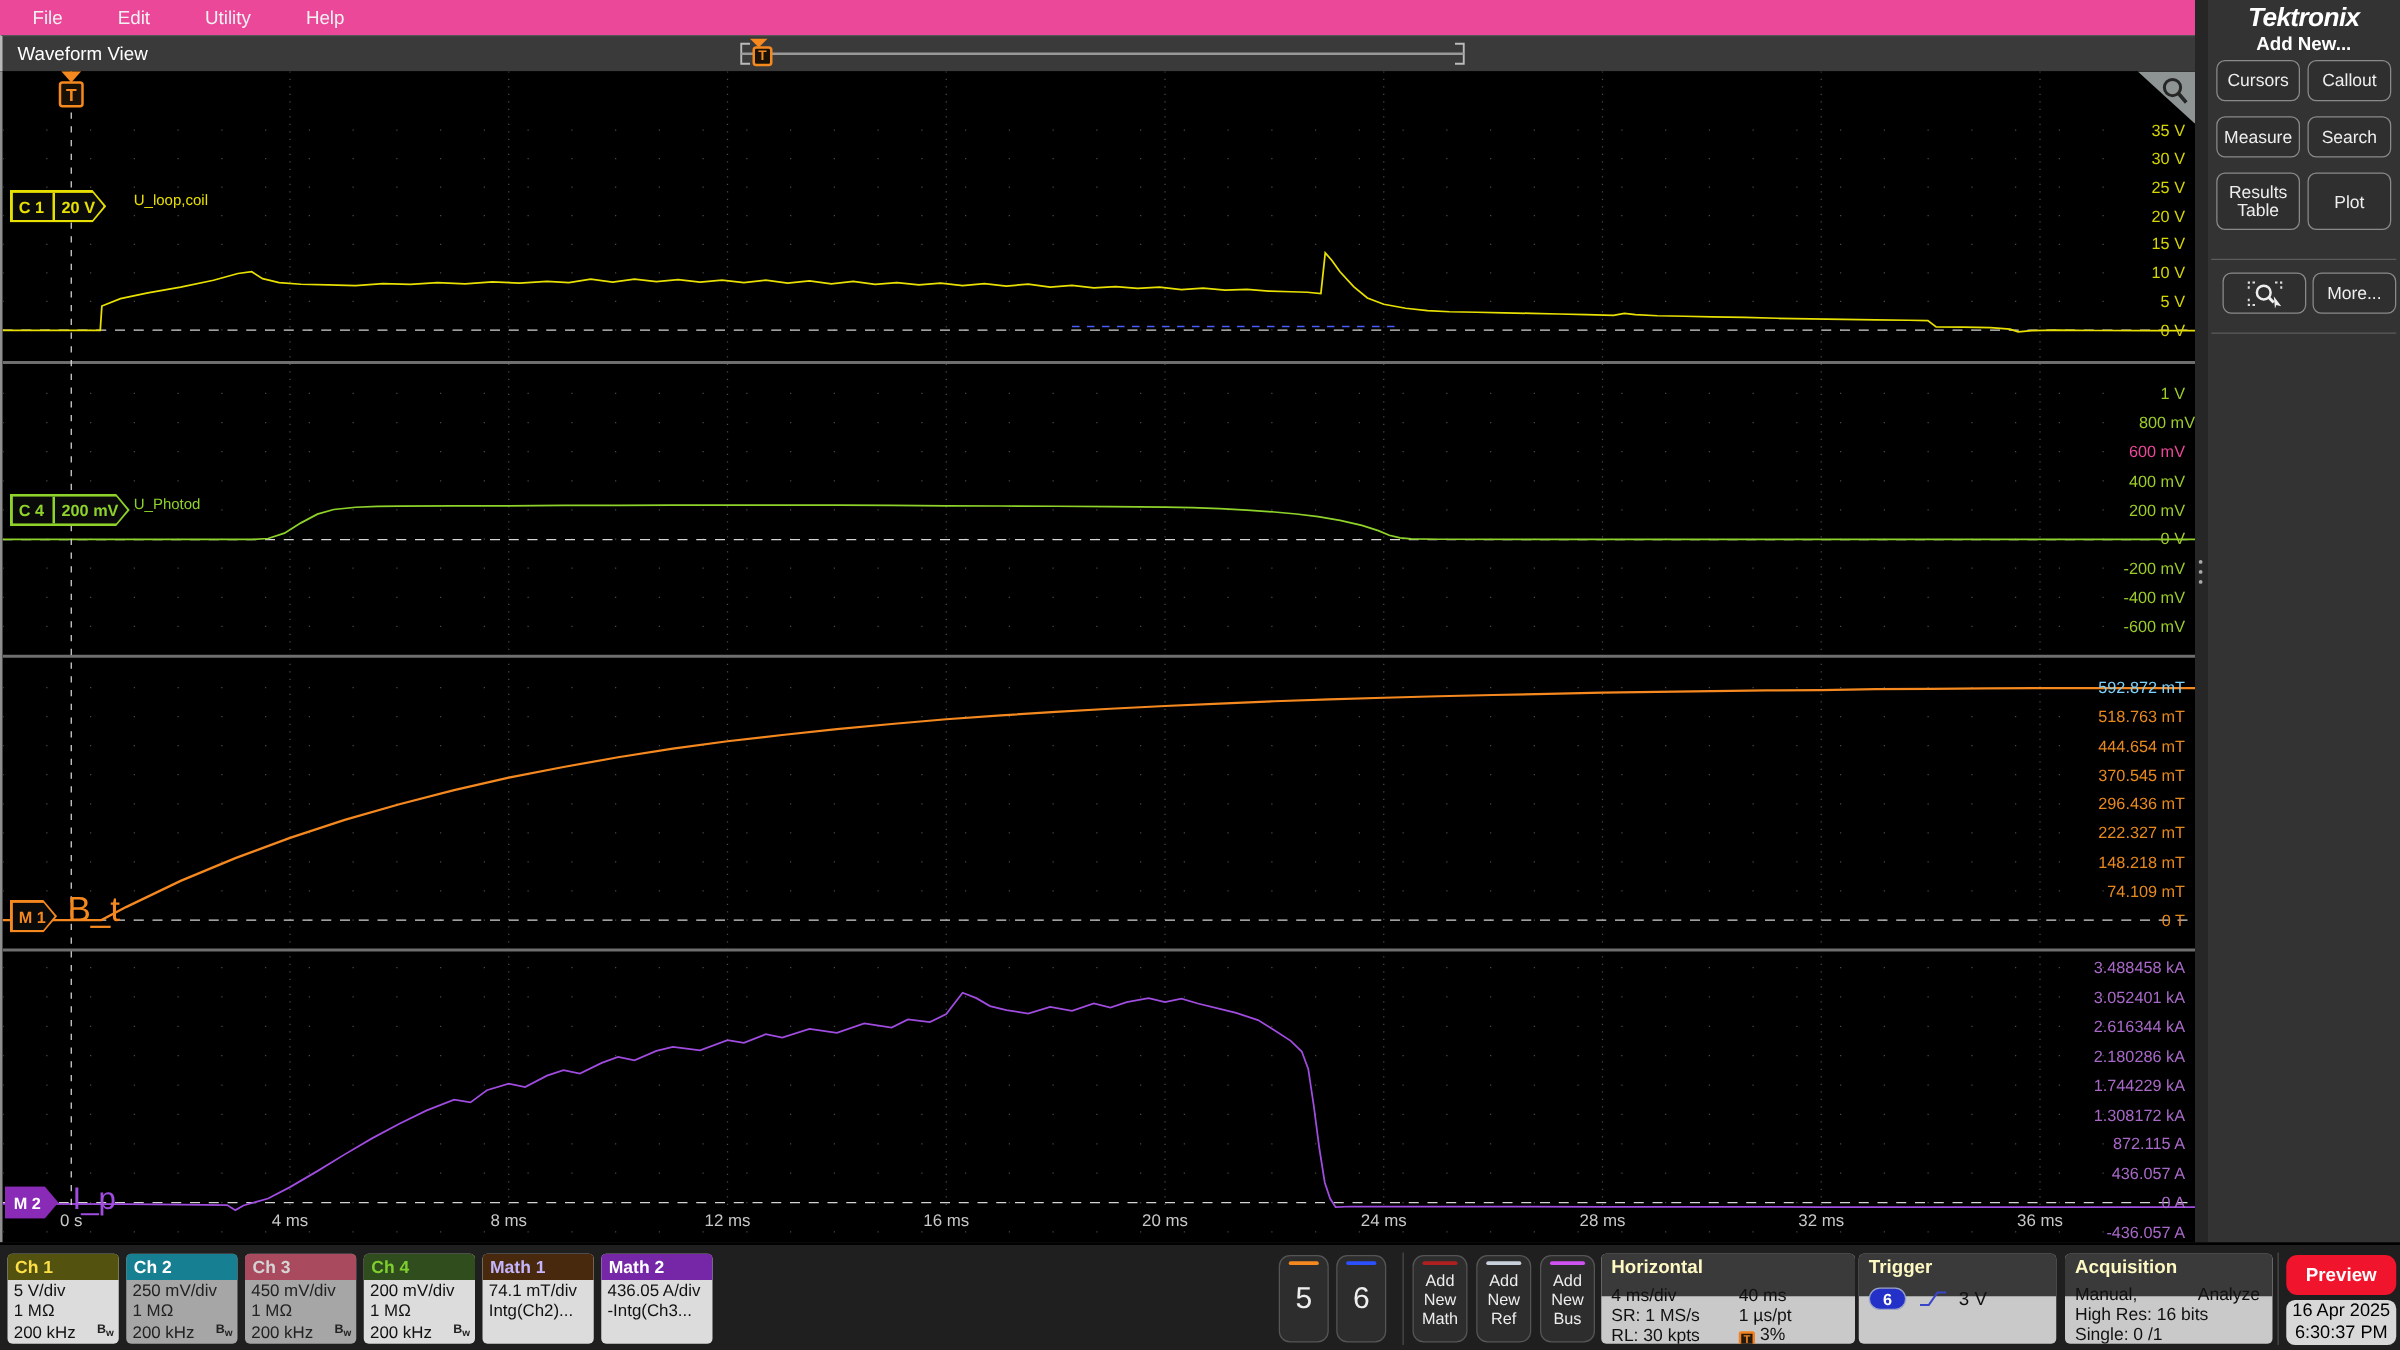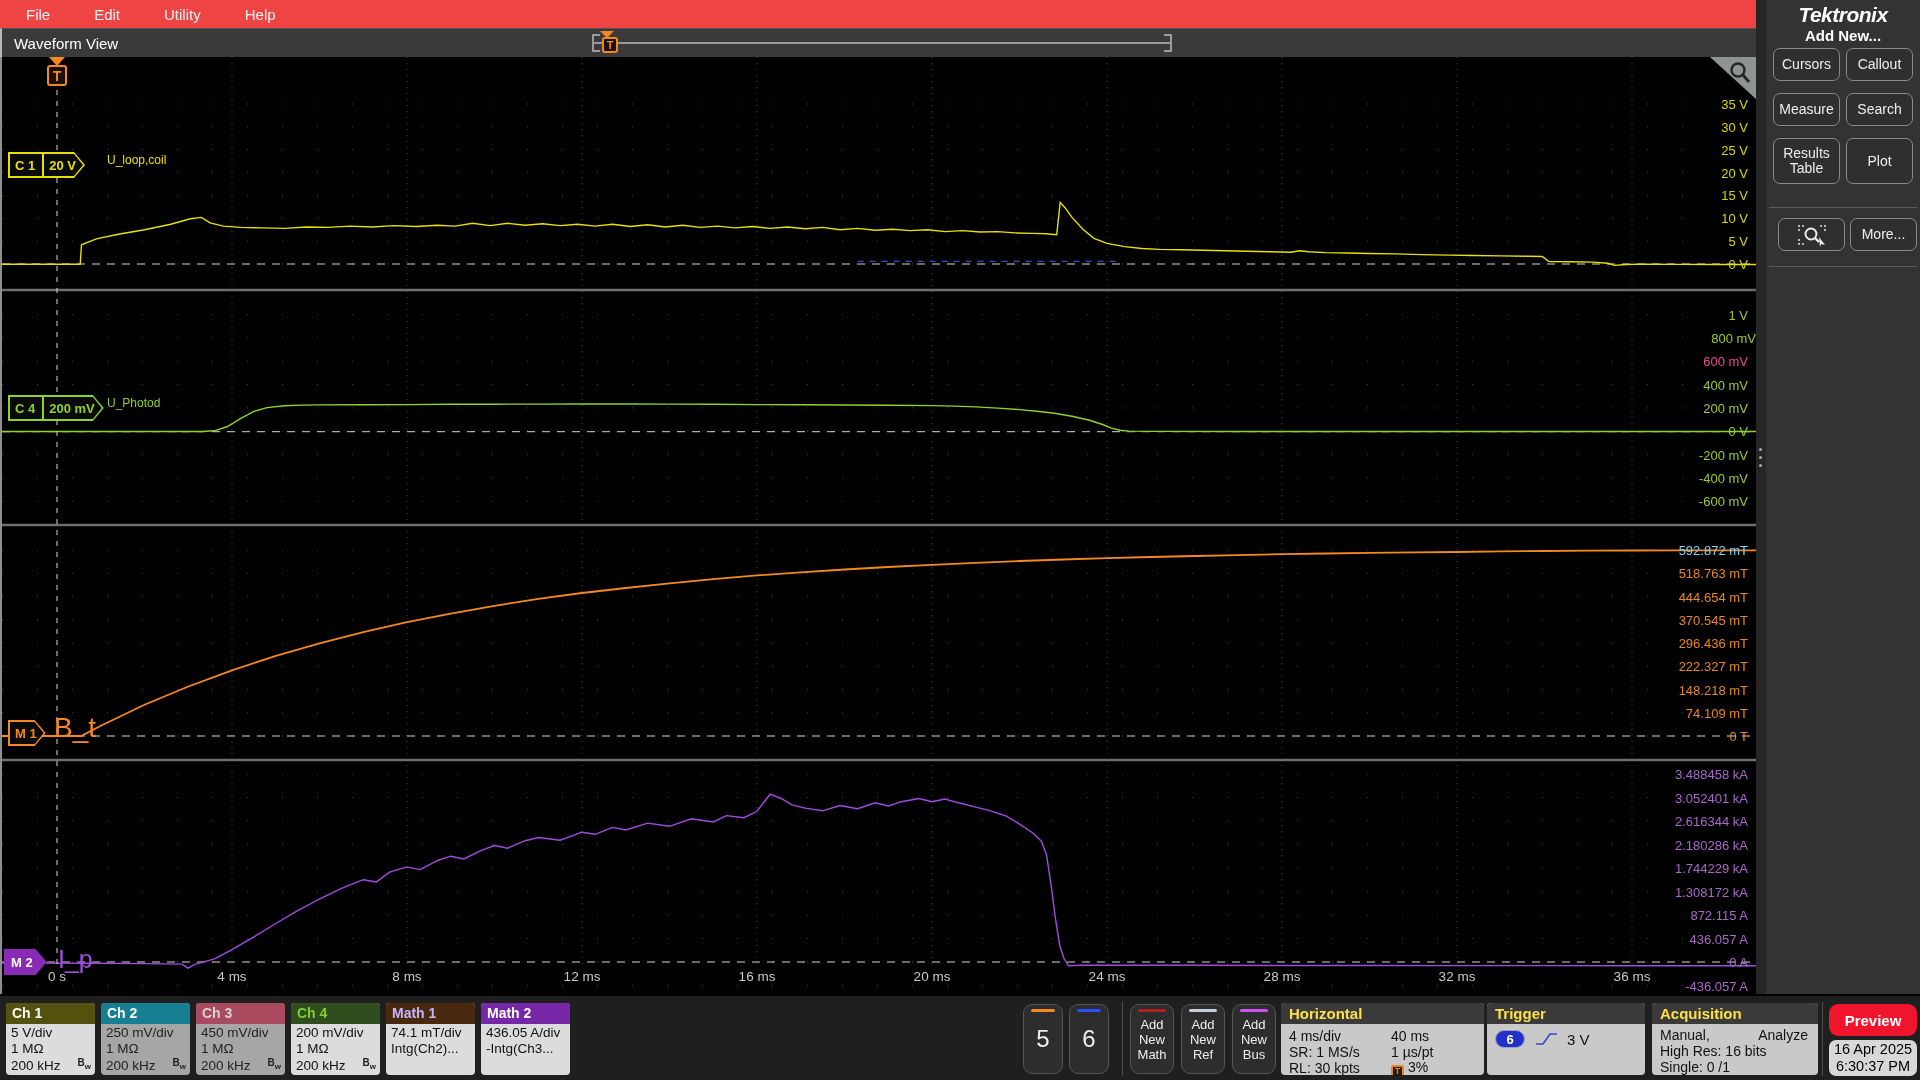--- a/index.html
+++ b/index.html
@@ -1,19 +1,19 @@
 <!DOCTYPE html>
 <html><head>
 <meta charset="utf-8">
 <style>
   *{margin:0;padding:0;box-sizing:border-box}
   html,body{width:1920px;height:1080px;background:#111;overflow:hidden;
     font-family:"Liberation Sans",sans-serif;-webkit-font-smoothing:antialiased}
   
-  #menubar{position:absolute;left:0;top:0;width:1756px;height:28px;background:#ef4444;
+  #menubar{position:absolute;left:0;top:0;width:1756px;height:28px;background:#ec4899;
     display:flex;align-items:center;gap:44px;padding-left:26px}
   .menu-item{color:#f2f2f2;font-size:15px;cursor:default}
   
   #titlebar{position:absolute;left:0;top:28px;width:1756px;height:29px;background:#3a3a3a;
     border-left:2px solid #b9b9b9;border-top:1px solid #555;color:#fff;font-size:15px;
     display:flex;align-items:center;padding-left:12px}
   #recordbar{position:absolute;left:588px;top:0;width:584px;height:29px}
   
   #wf{position:absolute;left:0;top:57px;width:1756px;height:937px;background:#000;
     border-left:2px solid #8f8f8f;overflow:hidden}
@@ -57,21 +57,21 @@
   .card .bw sub{font-size:8px}
   .rbtn{width:40px;height:70px;background:#2d2d2d;border:1px solid #555;border-radius:9px;
     position:relative;color:#eee;display:flex;align-items:center;justify-content:center;flex:none}
   .rbtn .stripe{position:absolute;top:4px;left:7px;right:7px;height:3px;border-radius:2px}
   #btn56{position:absolute;left:1023px;top:8px;display:flex;gap:6px}
   #btn56 .rbtn{font-size:24px}
   #addbtns{position:absolute;left:1130px;top:8px;display:flex;gap:7px}
   #addbtns .rbtn{width:44px;font-size:13px;line-height:15px;text-align:center}
   .vdiv{position:absolute;top:6px;width:1px;height:74px;background:#4c4c4c}
   .panel{position:absolute;top:7px;height:72px;border-radius:4px;overflow:hidden;background:#c9c9c9}
-  .panel .phd{height:21px;background:#3a3a3a;color:#fde047;font-weight:bold;font-size:15px;padding:2px 8px 0}
+  .panel .phd{height:34px;background:#3a3a3a;color:#fef9c3;font-weight:bold;font-size:15px;padding:2px 8px 0}
   .pcell{position:absolute;font-size:14px;color:#111;white-space:nowrap}
   #panel-h{left:1281px;width:203px}
   #panel-t{left:1487px;width:158px}
   #panel-a{left:1652px;width:166px}
   .ticon{display:inline-flex;width:13px;height:13px;border:2px solid #f08221;border-radius:2px;
     background:#25190c;color:#f08221;font-size:9px;font-weight:bold;align-items:center;
     justify-content:center;vertical-align:-2px;margin-right:4px}
   #trg-src{position:absolute;left:8px;top:27px;width:30px;height:18px;background:#2431c8;
     border:1px solid #9aa4c8;border-radius:9px;color:#fff;font-weight:bold;font-size:13px;
     display:flex;align-items:center;justify-content:center}
@@ -279,21 +279,21 @@
       <path d="M23 14 L29 22 L25 21 L24 24 Z" fill="#eee"></path>
     </svg>
   </div>
   <div class="sbtn" style="position:absolute;left:84px;top:218px">More...</div>
   <div class="side-div" style="top:266px"></div>
 </div>
 
 <div id="bbar">
   <div id="cards">
       <div class="card" style="background: rgb(220, 220, 220);">
-        <div class="hd" style="background: rgb(83, 83, 15); color: #ffffff;">Ch 1</div>
+        <div class="hd" style="background: rgb(83, 83, 15); color: #fde047;">Ch 1</div>
         <div class="bd" style="color: rgb(17, 17, 17);">
           <div>5 V/div</div>
           <div>1 MΩ</div>
           <div>200 kHz</div>
         </div>
         <span class="bw">B<sub>w</sub></span>
       </div>
       <div class="card" style="background: rgb(166, 166, 166);">
         <div class="hd" style="background: rgb(23, 127, 146); color: rgb(255, 255, 255);">Ch 2</div>
         <div class="bd" style="color: rgb(34, 34, 34);">

